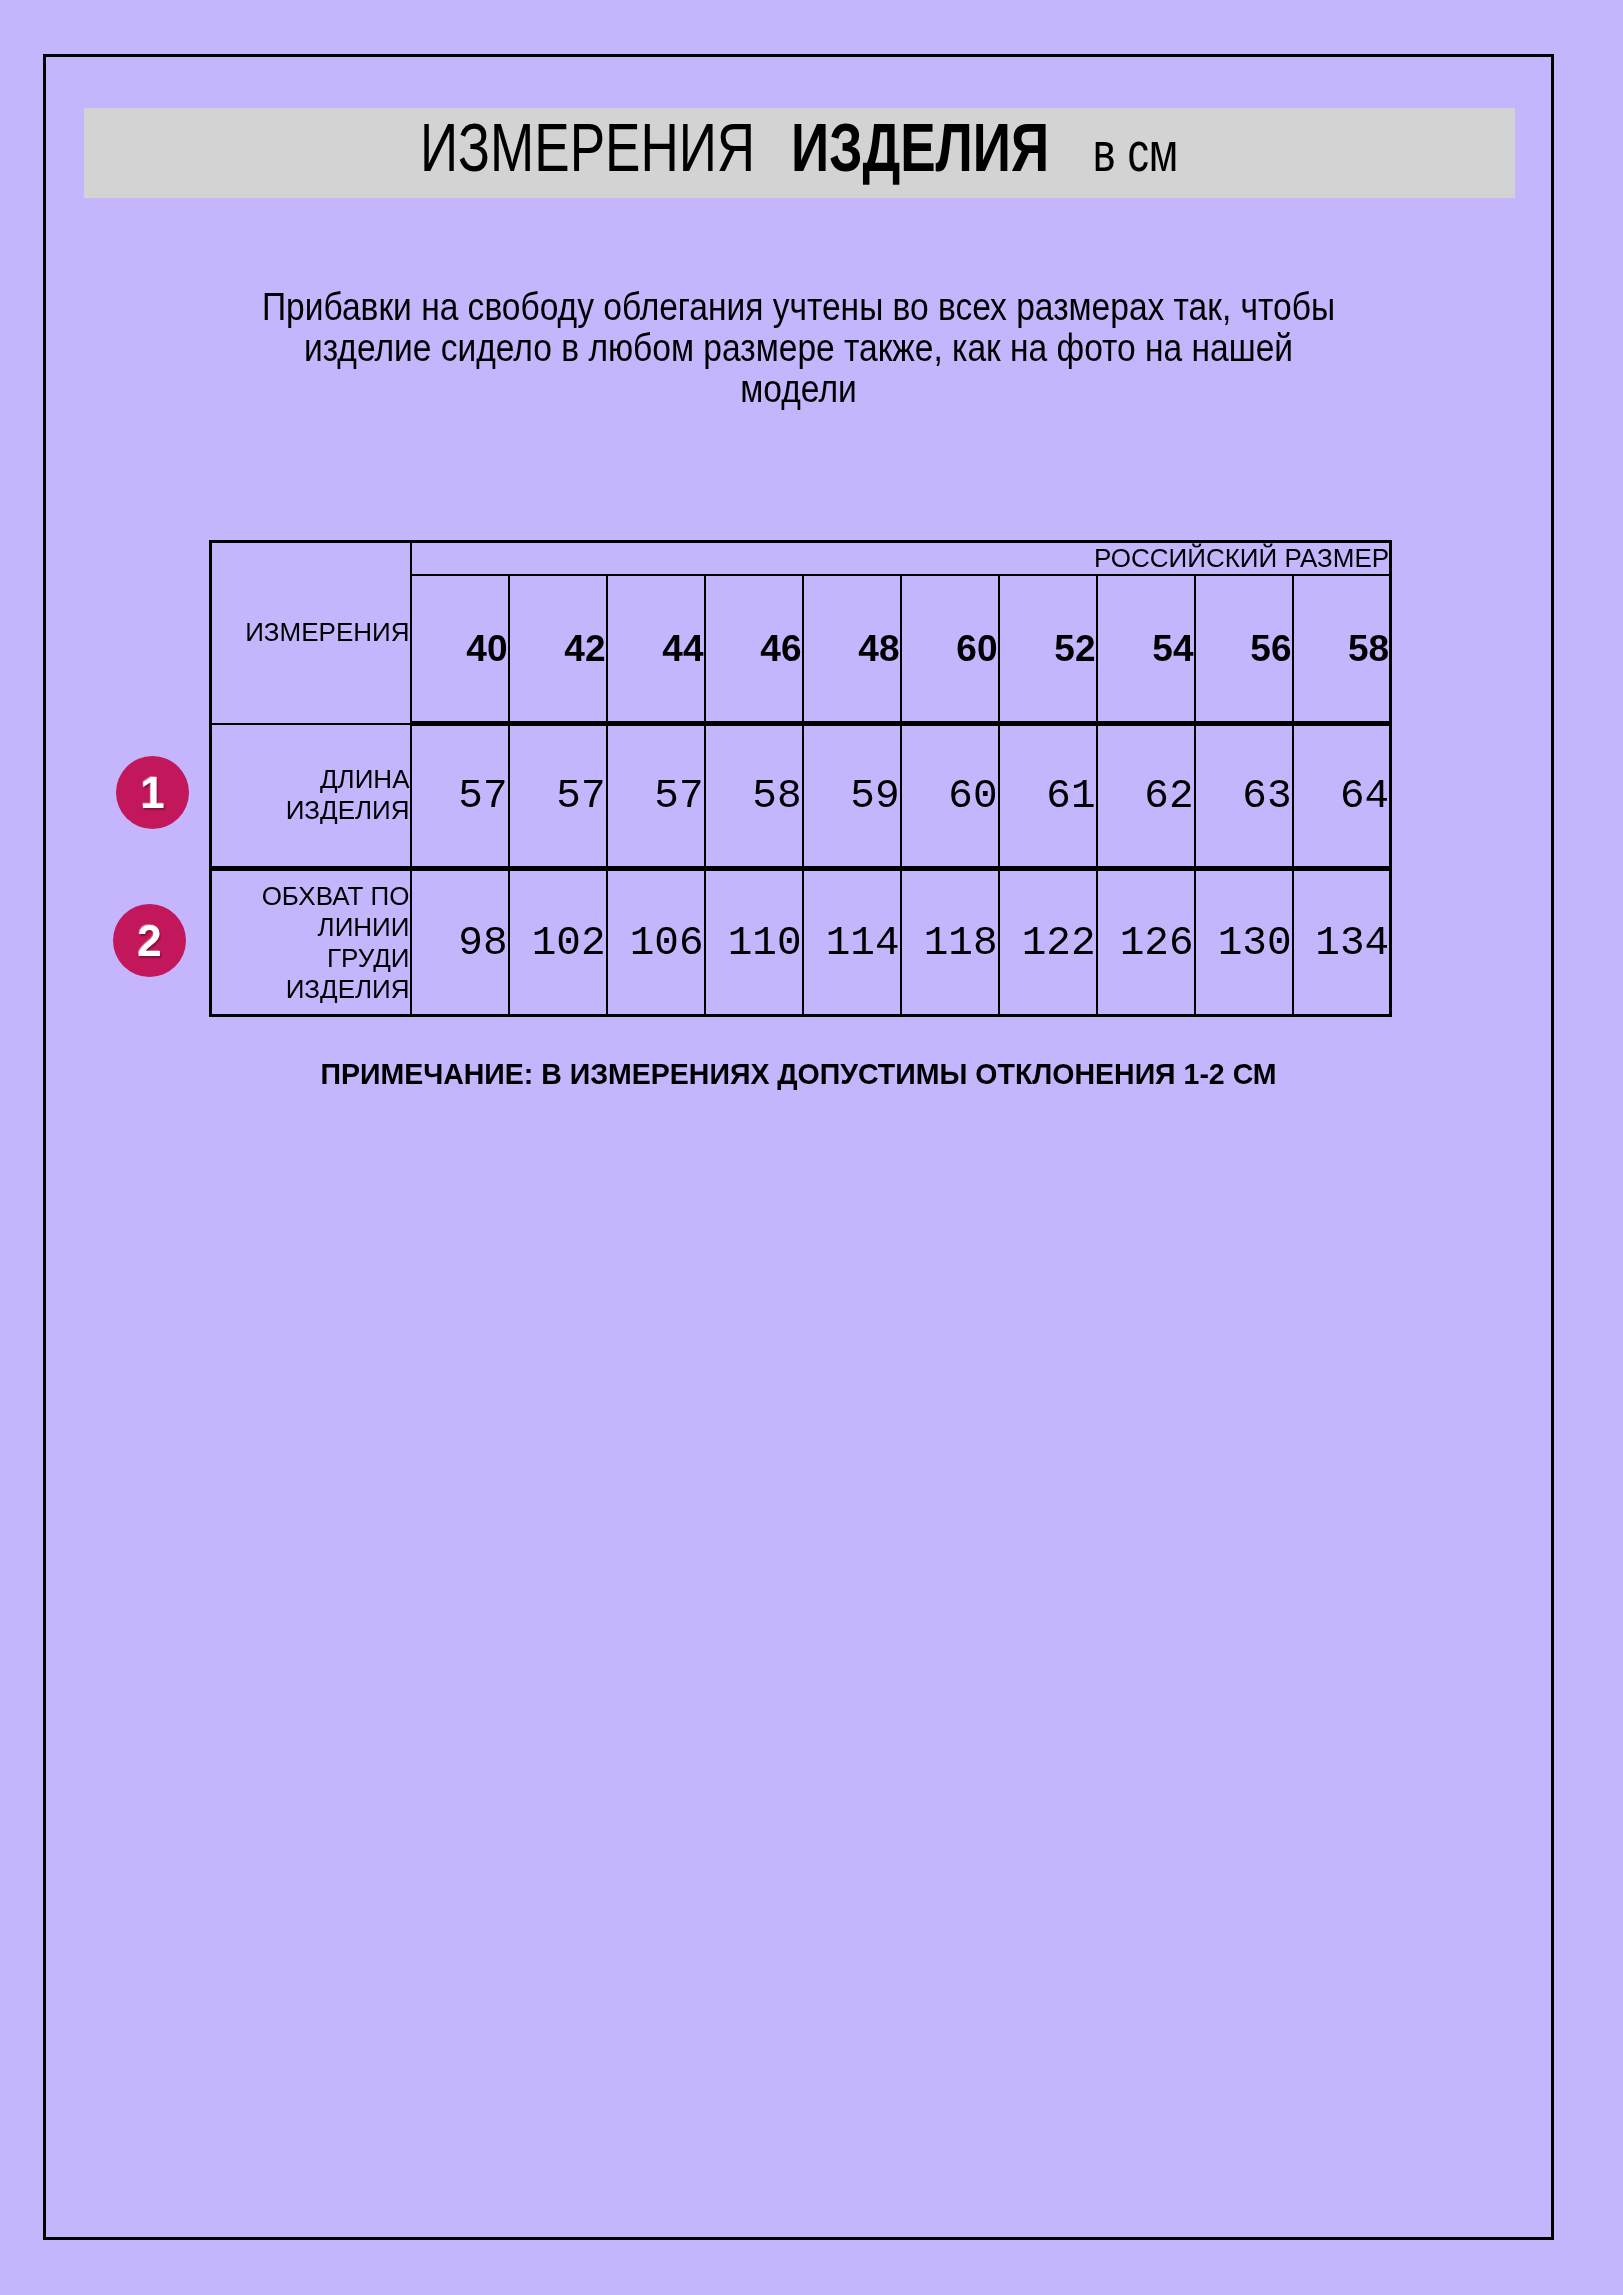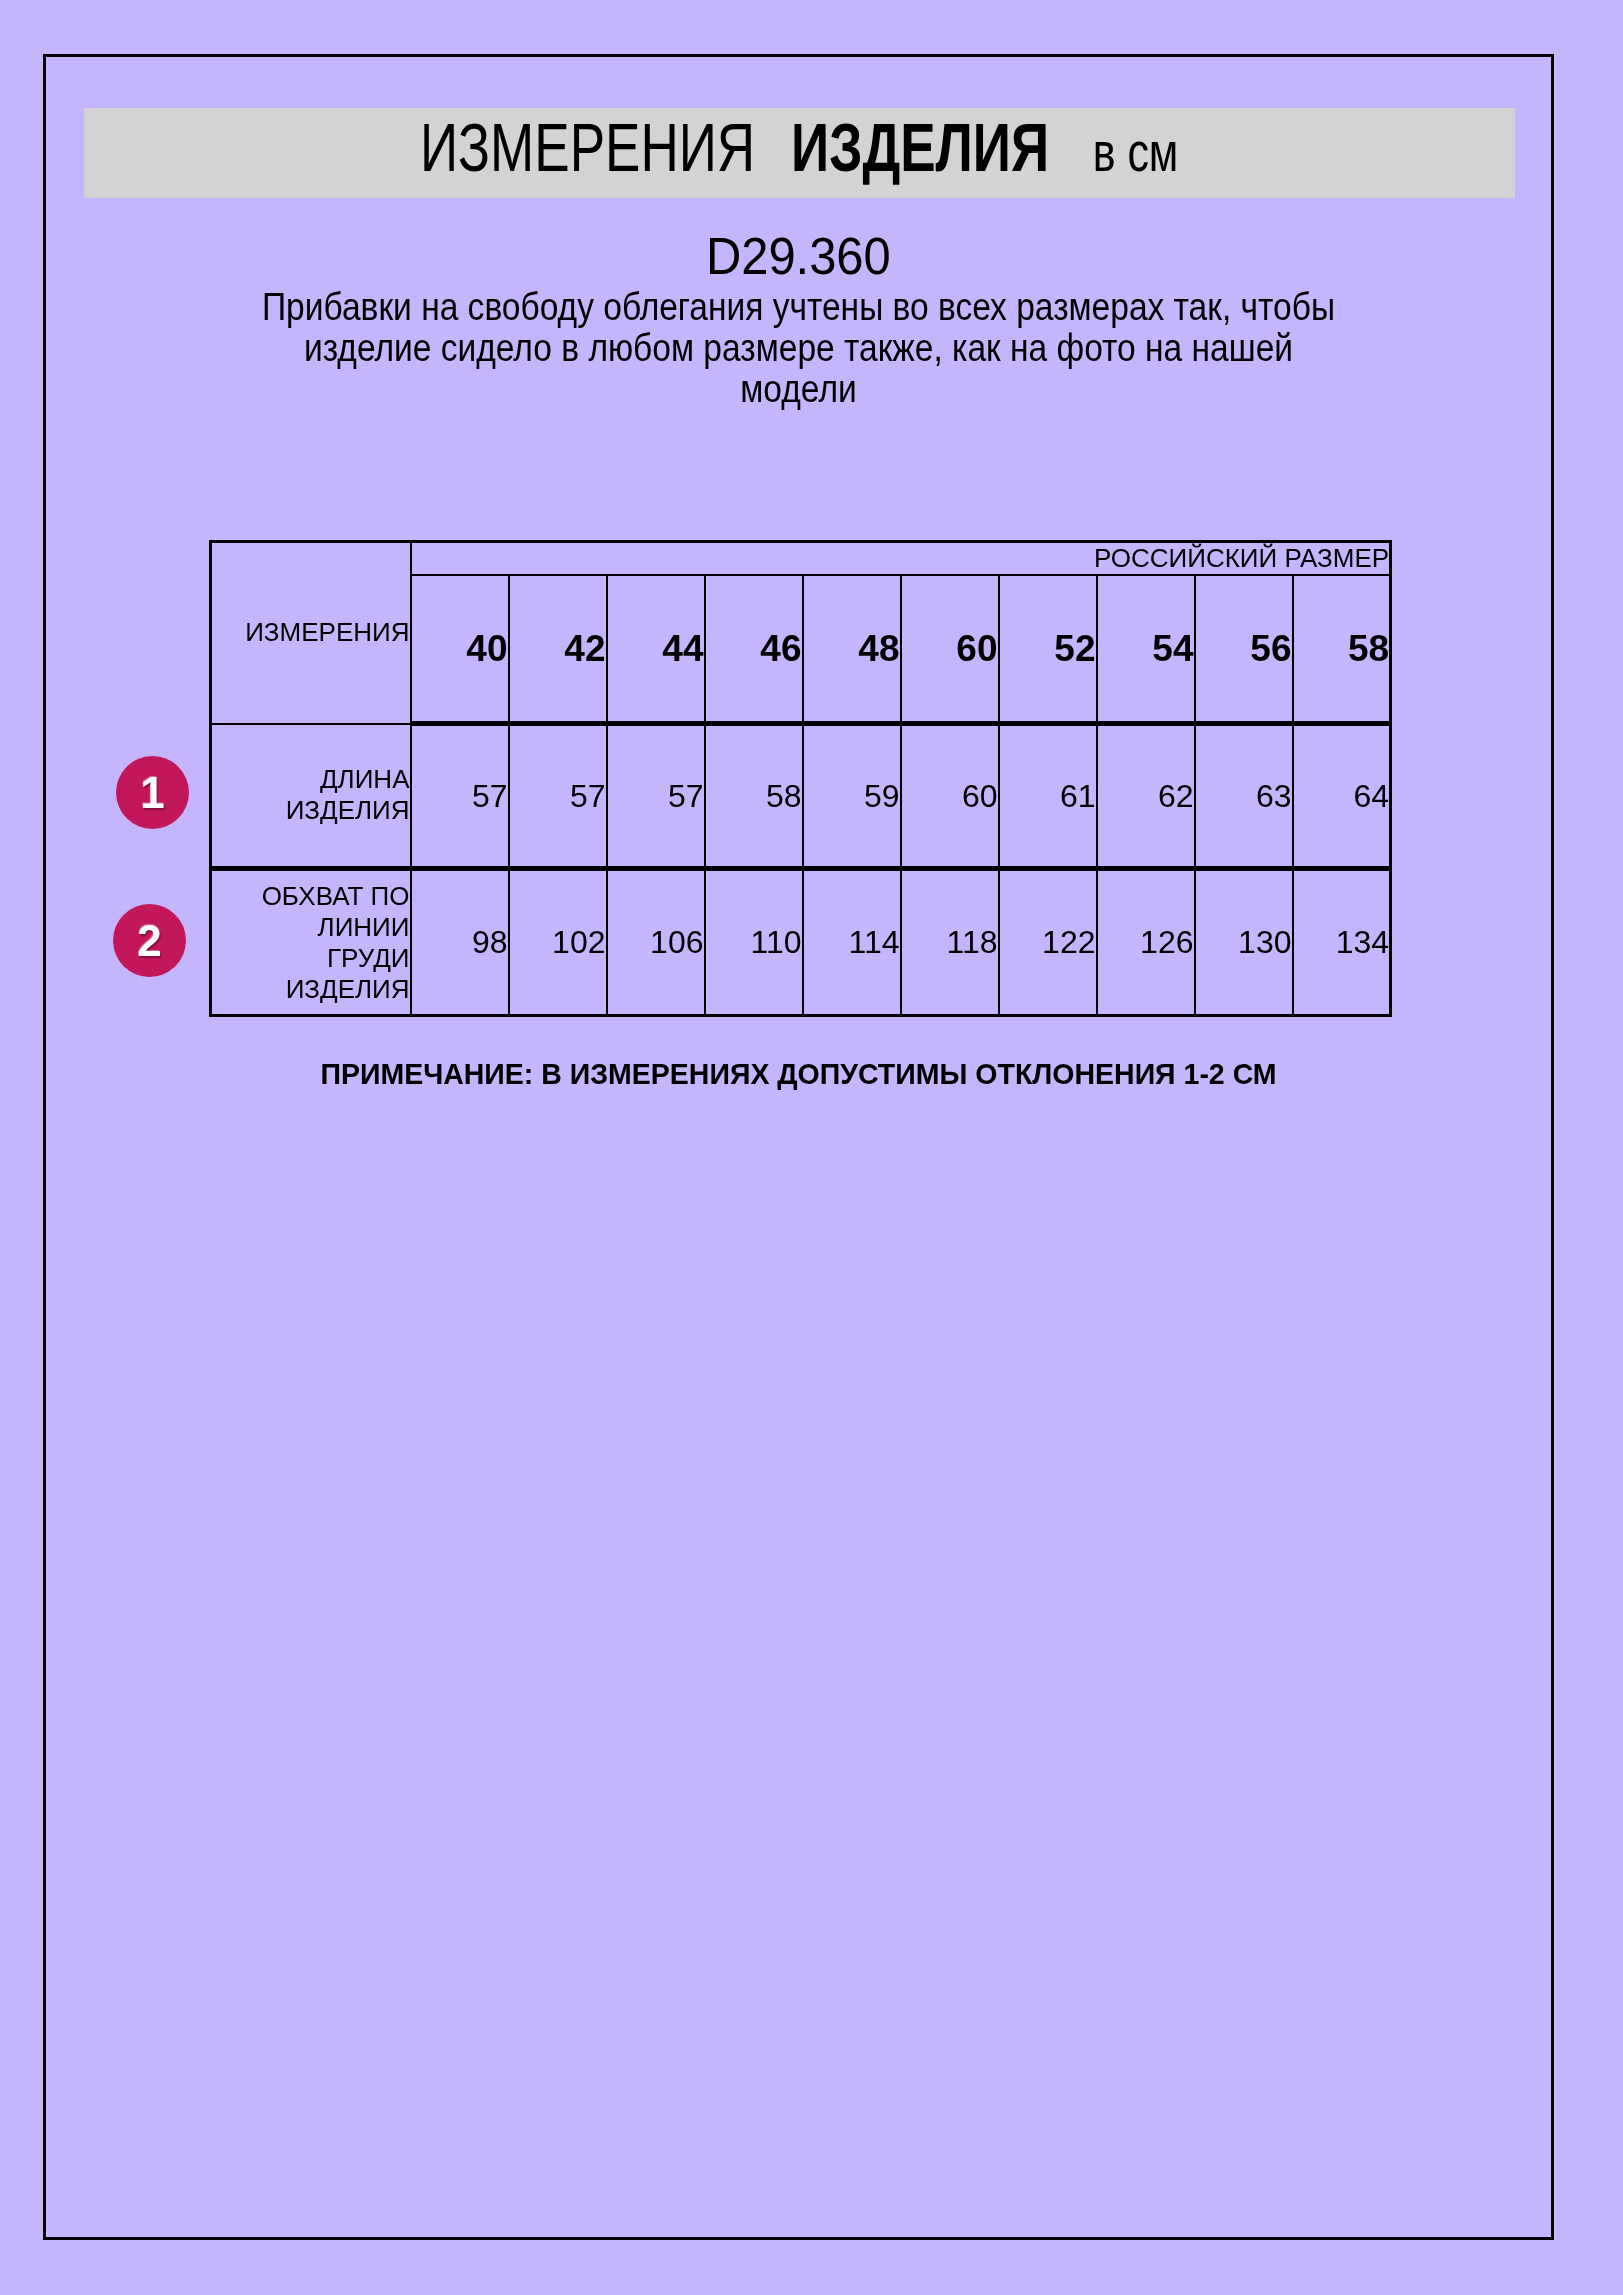--- a/index.html
+++ b/index.html
@@ -95,21 +95,21 @@
   tr.r-sizes td { height: 145px; }
   tr.r-data1 td { height: 140px; }
   tr.r-data2 td { height: 143px; padding-left: 11px; }
   td.corner {
     font-size: 26px;
     border-bottom-width: 5.2px;
   }
   td.size-header { font-size: 26px; }
   tr.r-sizes td { font-size: 37px; font-weight: bold; border-bottom-width: 5.2px; }
   td.rowlabel { font-size: 26px; line-height: 31px; }
-  td.val { font-size: 32px; }
+  td.val { font-size: 41px; font-family: Liberation Mono, monospace; }
   tr.r-data1 td { border-bottom-width: 5.2px; }
   
   .marker {
     position: absolute;
     width: 73px;
     height: 73px;
     border-radius: 50%;
     background: #c2175b;
     color: #ffffff;
     display: flex;
@@ -142,23 +142,20 @@
   <div class="frame"></div>
 
   <div class="banner">
     <div class="title-scale">
       <span class="title-w1">ИЗМЕРЕНИЯ</span>
       <span class="title-w2">ИЗДЕЛИЯ</span>
       <span class="title-unit">в см</span>
     </div>
   </div>
 
-  <div class="model">
-    <span>D29.360</span>
-  </div>
 
   <div class="desc">
     <div>Прибавки на свободу облегания учтены во всех размерах так, чтобы</div>
     <div>изделие сидело в любом размере также, как на фото на нашей</div>
     <div>модели</div>
   </div>
 
   <table class="size-table">
     <colgroup>
       <col class="c0">

